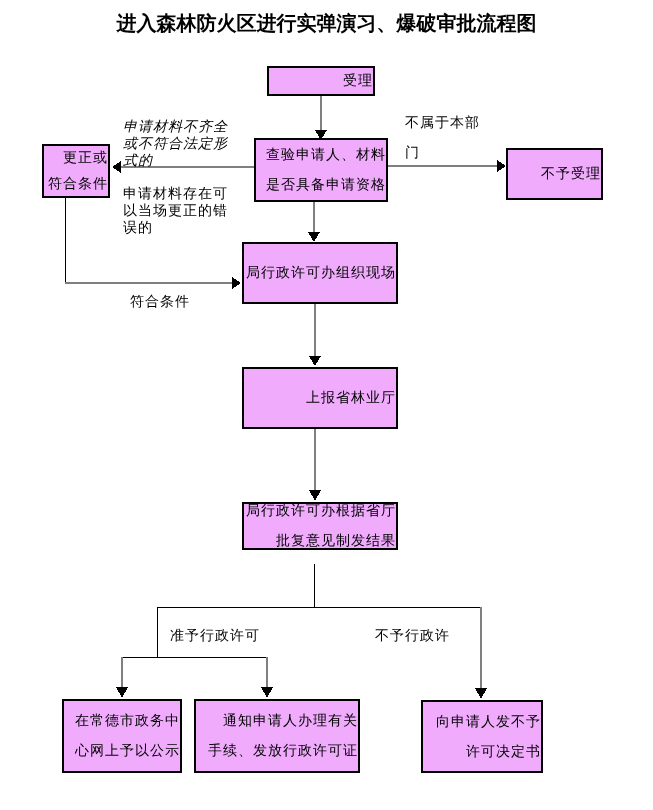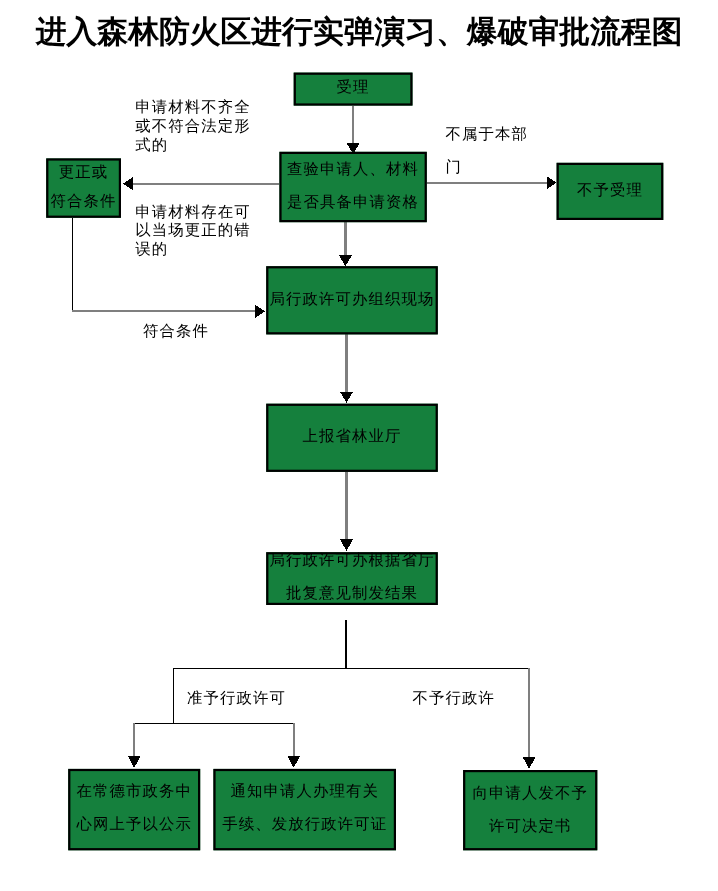--- a/index.html
+++ b/index.html
@@ -10,38 +10,38 @@
     background: #ffffff;
     font-family: "Liberation Serif", "DejaVu Serif", serif;
     color: #000000;
     overflow: hidden;
   }
   .title {
     position: absolute;
     left: 0; right: 0; top: 10px;
     margin: 0;
     text-align: center;
-    font-size: 28px;
+    font-size: 20px;
     font-weight: bold;
     letter-spacing: 0px;
     white-space: nowrap;
   }
   .connectors {
     position: absolute;
     left: 0; top: 0;
     pointer-events: none;
   }
   .node {
     position: absolute;
     box-sizing: border-box;
     border: 2px solid #000000;
-    background: #15803d;
+    background: #f0abfc;
     display: flex;
     flex-direction: column;
-    align-items: center;
+    align-items: flex-end;
     justify-content: center;
     text-align: center;
     font-size: 14px;
     letter-spacing: 1px;
   }
   .node span { display: block; line-height: 30px; white-space: nowrap; }
   .node.tight span { line-height: 26px; }
   .node.single span { line-height: 20px; }
   .elabel {
     position: absolute;
@@ -138,21 +138,21 @@
   <div class="node" style="left:194px; top:699px; width:166px; height:74px;">
     <span>通知申请人办理有关</span>
     <span>手续、发放行政许可证</span>
   </div>
 
   <div class="node" style="left:421px; top:700px; width:122px; height:73px;">
     <span>向申请人发不予</span>
     <span>许可决定书</span>
   </div>
 
-  <div class="elabel" style="left:123px; top:90px;">
+  <div class="elabel" style="left:123px; top:118px;font-style:italic;">
     <span>申请材料不齐全</span>
     <span>或不符合法定形</span>
     <span>式的</span>
   </div>
 
   <div class="elabel" style="left:123px; top:185px;">
     <span>申请材料存在可</span>
     <span>以当场更正的错</span>
     <span>误的</span>
   </div>

